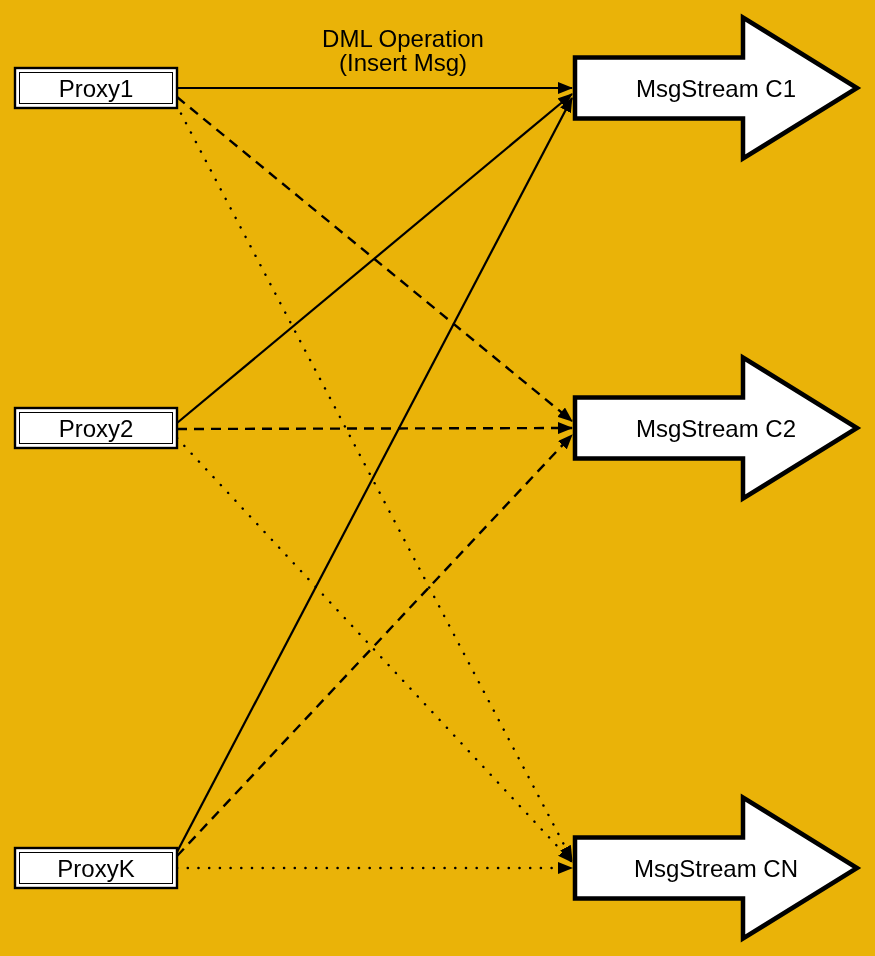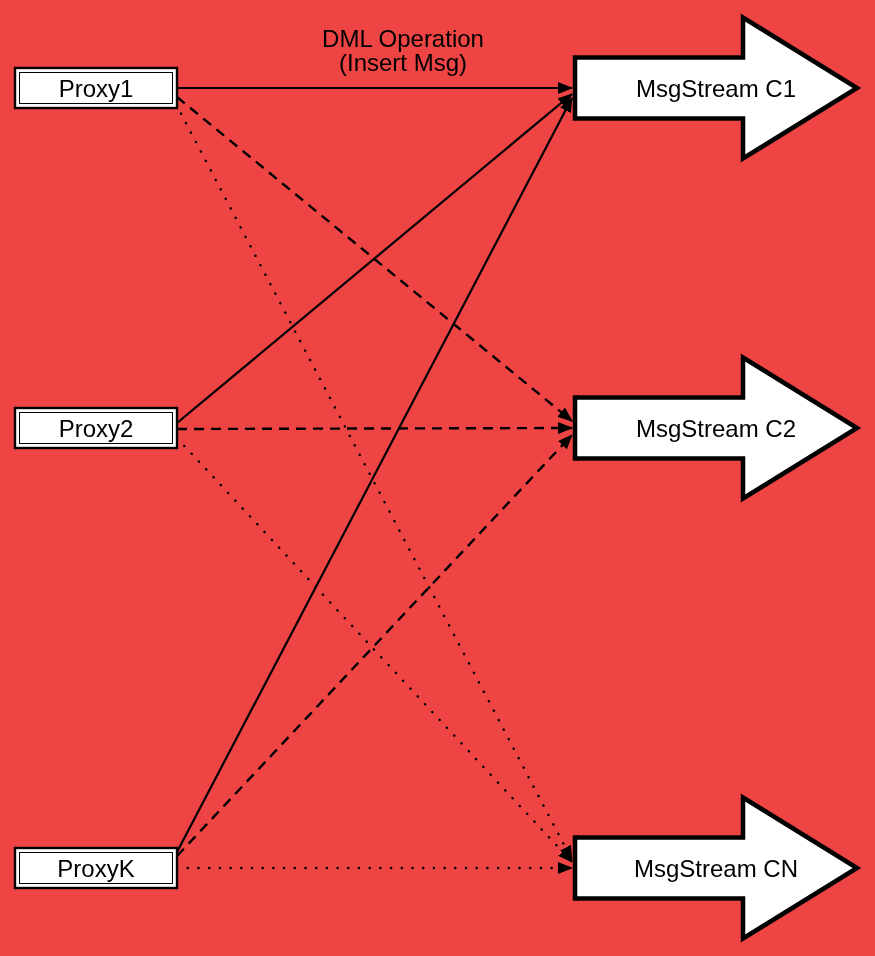--- a/index.html
+++ b/index.html
@@ -4,21 +4,21 @@
 <style>
   html, body {
     margin: 0;
     padding: 0;
     background: #ffffff;
   }
   .canvas {
     position: relative;
     width: 875px;
     height: 956px;
-    background: #ef4444;
+    background: #eab308;
     overflow: hidden;
   }
   svg {
     display: block;
     font-family: "Liberation Sans", sans-serif;
   }
   .edge {
     stroke: #000000;
     fill: none;
   }

